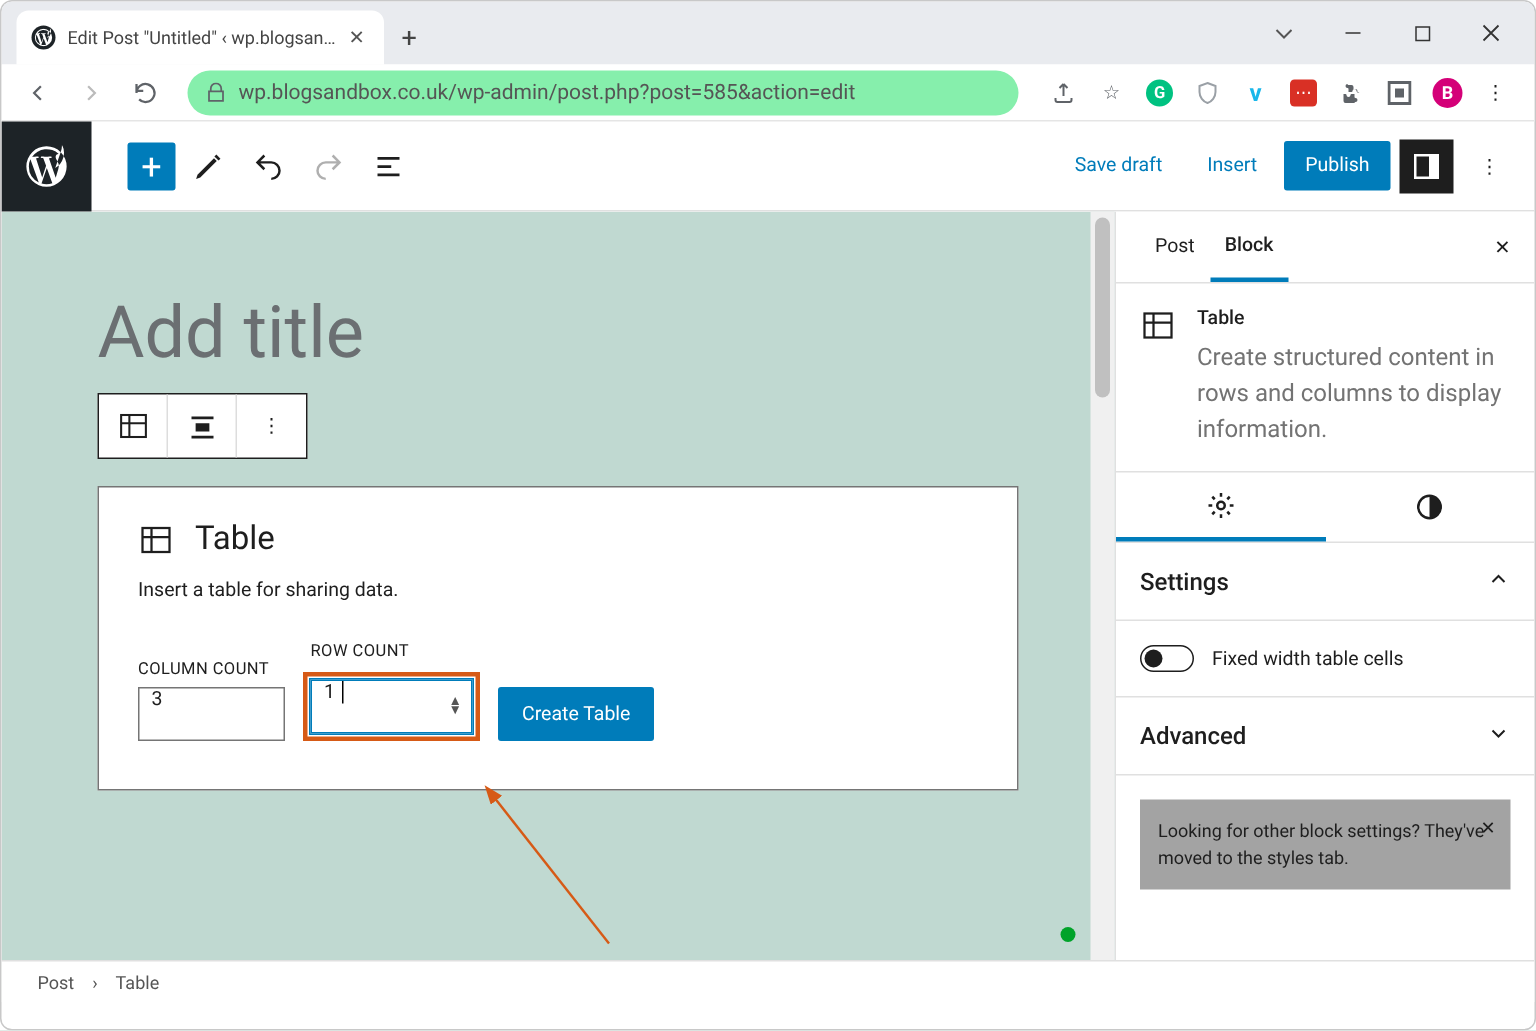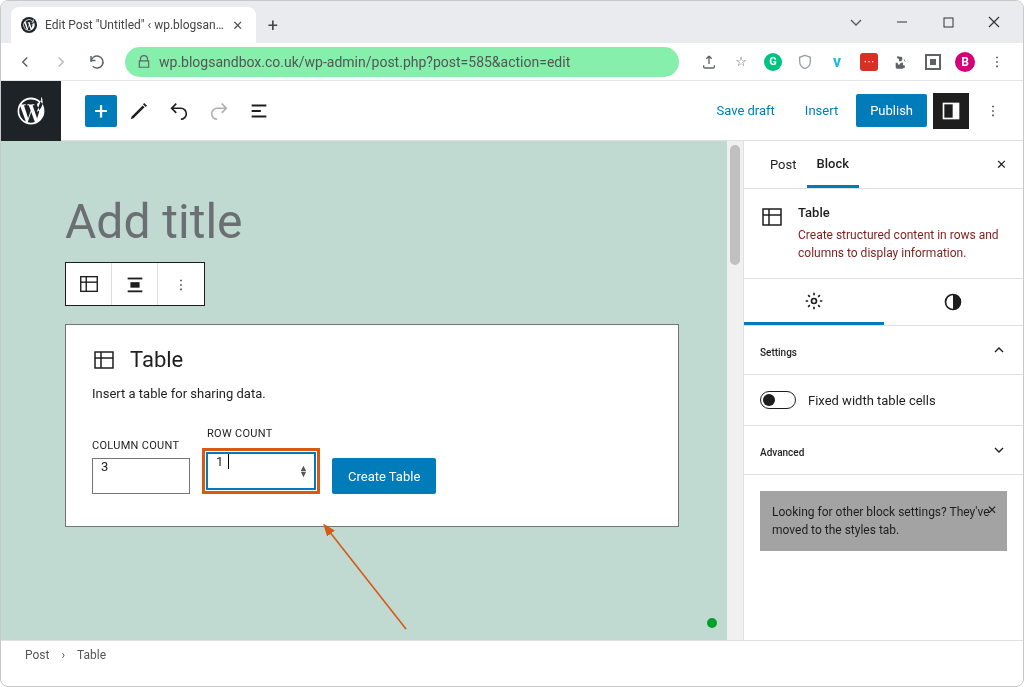--- a/index.html
+++ b/index.html
@@ -67,25 +67,25 @@
   
   .sidebar { width:280px; border-left:1px solid #e0e0e0; background:#fff; display:flex; flex-direction:column; overflow:auto; }
   .sb-tabs { display:flex; align-items:center; padding: 0 16px; height:48px; border-bottom:1px solid #e0e0e0; }
   .sb-tab { padding: 14px 10px; font-size:13px; color:#1e1e1e; }
   .sb-tab.active { border-bottom: 3px solid #007cba; font-weight:500; }
   .sb-close { margin-left:auto; }
   .sb-sec { padding: 16px; border-bottom:1px solid #e0e0e0; }
   .sb-blockhead { display:flex; gap:14px; }
   .sb-blockhead .txt { font-size:13px; }
   .sb-blockhead .txt .name { font-weight:500; margin-bottom:6px; }
-  .sb-blockhead .txt .desc { font-size:12px; color:#7f1d1d; line-height:1.5; }
+  .sb-blockhead .txt .desc { font-size:16px; color:#737373; line-height:1.5; }
   .sb-subtabs { display:flex; border-bottom:1px solid #e0e0e0; }
   .sb-subtab { flex:1; height:46px; display:flex; align-items:center; justify-content:center; }
   .sb-subtab.active { border-bottom: 3px solid #007cba; }
-  .sb-panel-head { display:flex; justify-content:space-between; align-items:flex-end; padding: 16px; font-size:10px; font-weight:500; border-bottom:1px solid #e0e0e0;gap:46px; }
+  .sb-panel-head { display:flex; justify-content:space-between; align-items:flex-start; padding: 16px; font-size:16px; font-weight:500; border-bottom:1px solid #e0e0e0;gap:46px; }
   .sb-toggle-row { display:flex; align-items:center; gap:12px; padding: 16px; border-bottom:1px solid #e0e0e0; }
   .toggle { width:36px; height:18px; border:1px solid #1e1e1e; border-radius:10px; position:relative; }
   .toggle .knob { width:12px; height:12px; background:#1e1e1e; border-radius:50%; position:absolute; left:2px; top:2px; }
   .sb-hint { margin: 16px; background:#a3a3a3; padding: 12px; font-size:12px; position:relative; line-height:1.5; }
   .sb-hint .x { position:absolute; right:10px; top:10px; }
 
   
   .breadcrumb { position:absolute; bottom:0; left:0; right:0; height:28px; border-top:1px solid #e0e0e0; display:flex; align-items:center; padding: 0 24px; font-size:12px; color:#555; background:#fff; gap:12px; }
 
   

